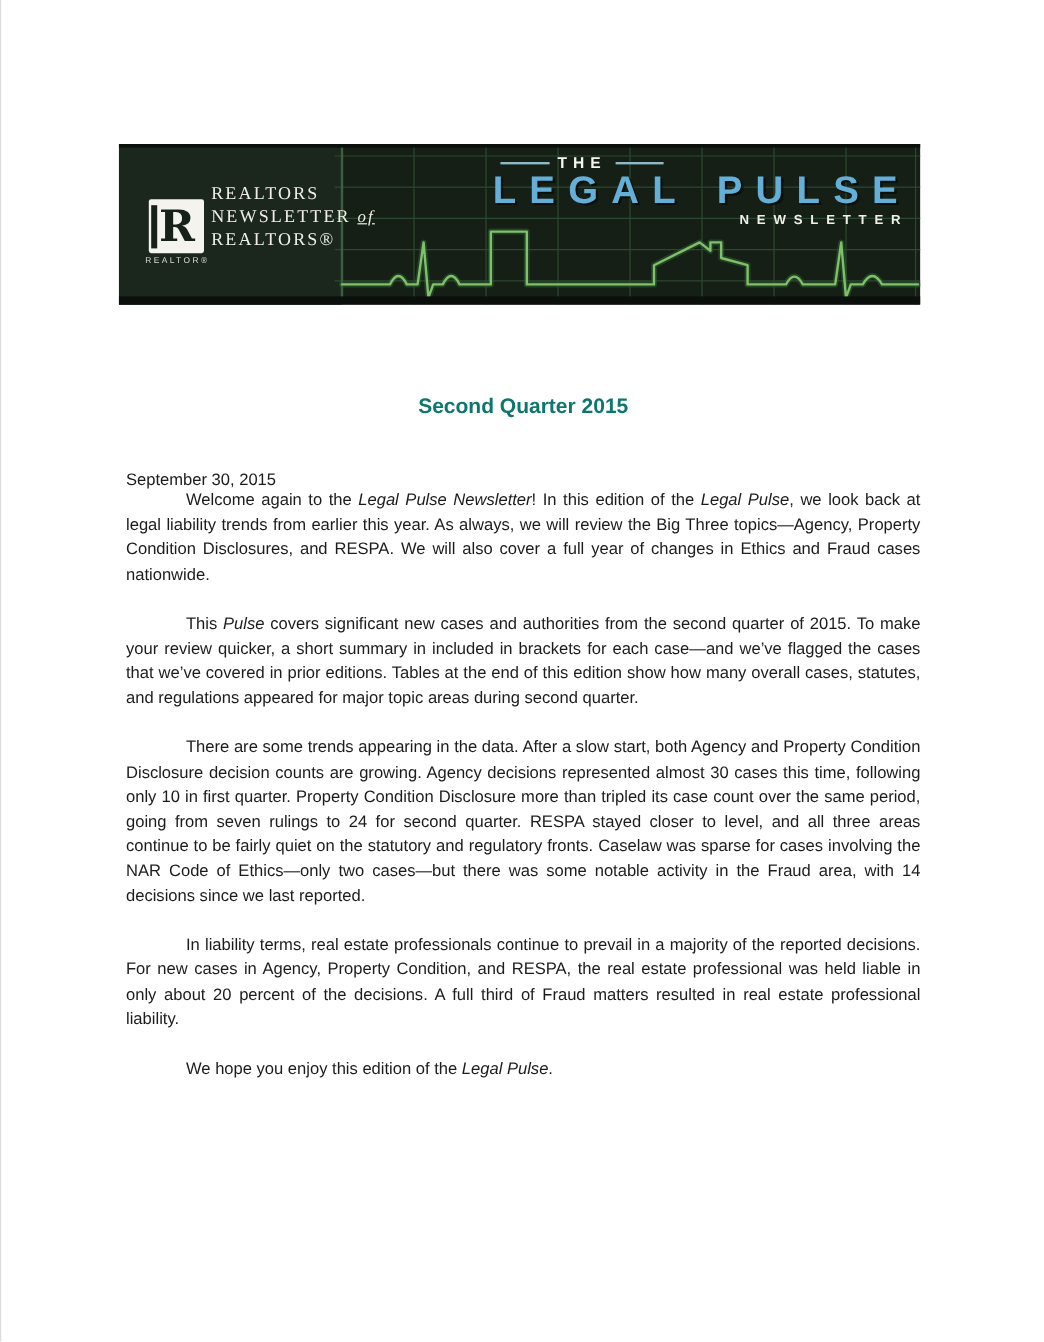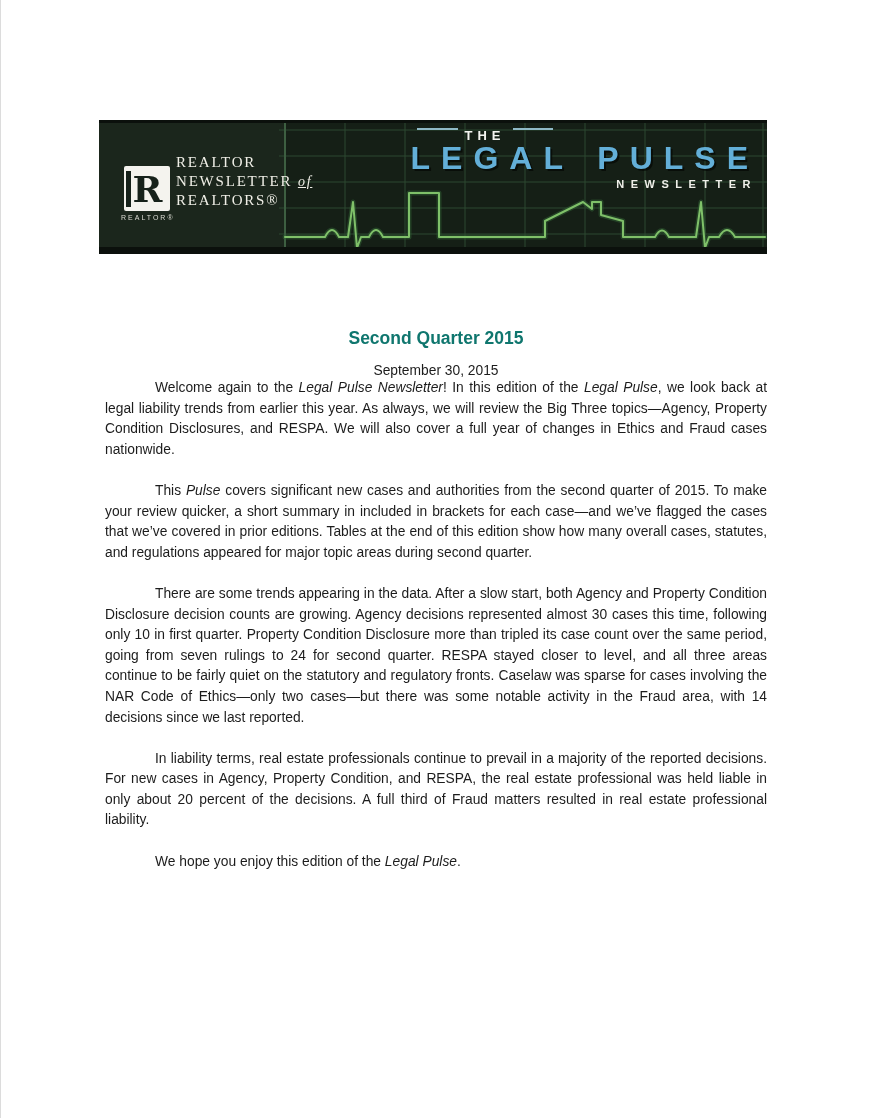--- a/index.html
+++ b/index.html
@@ -20,36 +20,36 @@
   .r-letter{
     font-family:"DejaVu Serif",serif;font-weight:bold;font-size:36px;line-height:1;
     color:#16211a;border-left:5px solid #16211a;padding-left:2px;margin-left:-6px;
   }
   .realtor-label{margin-top:3px;font-size:7px;letter-spacing:2px;color:#dcdcd4;white-space:nowrap;}
   .org-name{
     position:absolute;left:77px;top:33px;color:#efeee6;
     font-family:"Liberation Serif",serif;font-size:15px;letter-spacing:1.8px;line-height:19px;
   }
   .org-name .it{font-size:14px;text-decoration:underline;}
-  .the-row{position:absolute;left:318px;top:8px;width:136px;display:flex;align-items:flex-start;}
+  .the-row{position:absolute;left:318px;top:8px;width:136px;display:flex;align-items:center;}
   .the-row .dash{flex:1;height:2px;background:#8fb9c6;}
   .the-label{padding:0 7px;font-size:13px;font-weight:bold;letter-spacing:5px;color:#f4f4f0;}
   .banner-title{
     position:absolute;top:20px;right:8px;white-space:nowrap;
     color:#63afd8;font-size:32px;font-weight:bold;letter-spacing:11px;word-spacing:4px;
     text-shadow:2px 2px 0 rgba(5,10,6,.75);
   }
   .banner-subtitle{
     position:absolute;top:58px;right:10px;white-space:nowrap;
     color:#efefe9;font-size:11px;font-weight:bold;letter-spacing:6.5px;
   }
   
   .content{position:absolute;left:104px;top:327px;width:662px;}
   h1.doc-title{margin:0;font-size:17.5px;line-height:23px;text-align:center;color:#0f766e;}
-  .doc-date{margin-top:13px;text-align:center;font-size:13.8px;}
+  .doc-date{margin-top:42px;text-align:left;font-size:13.8px;}
   .body-text{}
   .body-text p{
     margin:0 0 20.6px 0;font-size:13.8px;line-height:20.6px;
     text-align:justify;text-indent:50px;
   }
   .it{font-style:italic;}
 </style>
 </head>
 <body>
 
@@ -86,21 +86,21 @@
     </svg>
 
     <div class="banner-text">
       <div class="nar-logo">
         <div class="r-box">
           <span class="r-letter">R</span>
         </div>
         <div class="realtor-label">REALTOR®</div>
       </div>
       <div class="org-name">
-        <div>REALTOR</div>
+        <div>REALTORS</div>
         <div><span>NEWSLETTER </span><span class="it">of</span></div>
         <div>REALTORS®</div>
       </div>
       <div class="the-row">
         <span class="dash"></span>
         <span class="the-label">THE</span>
         <span class="dash"></span>
       </div>
       <div class="banner-title">LEGAL PULSE</div>
       <div class="banner-subtitle">NEWSLETTER</div>

